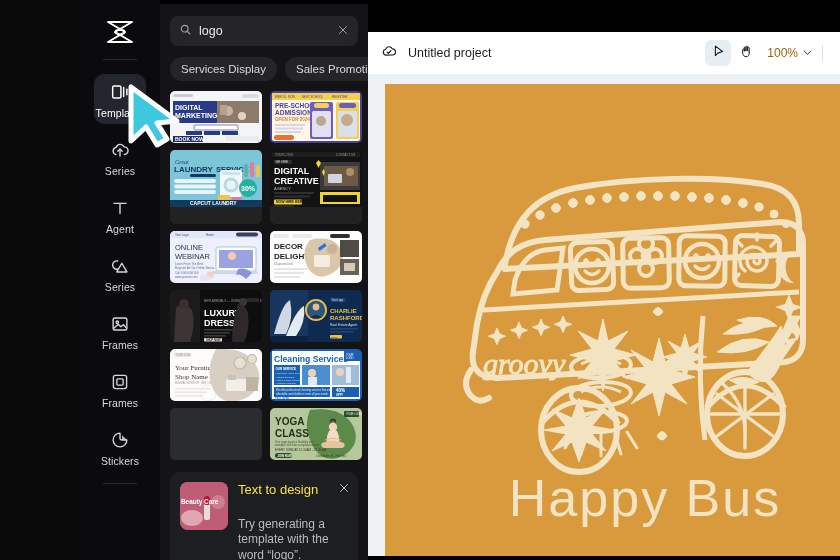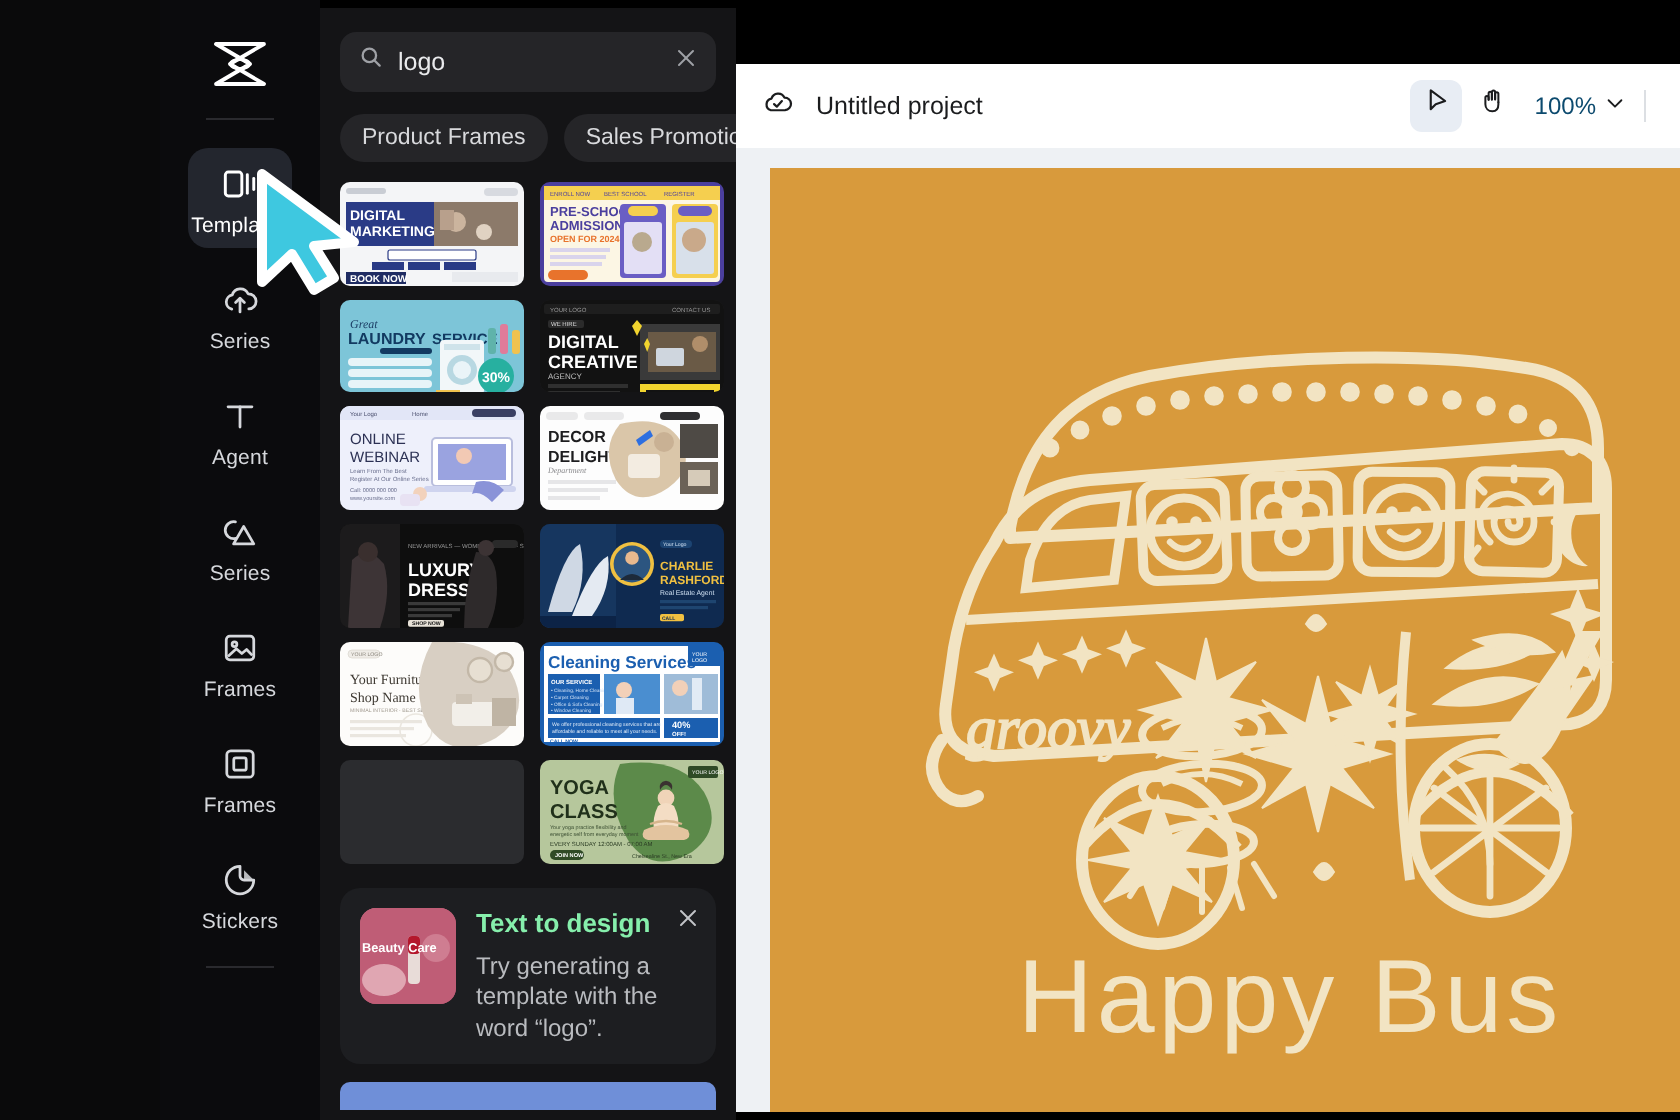--- a/index.html
+++ b/index.html
@@ -54,34 +54,34 @@
     display: flex; align-items: center; white-space: nowrap; cursor: pointer;
   }
   .grid {
     display: grid; grid-template-columns: 92px 92px; gap: 7px 8px;
     padding: 10px 10px 0 10px;
   }
   .thumb {
     width: 92px; height: 52px; border-radius: 5px; overflow: hidden;
     position: relative; background: #222; cursor: pointer;
   }
-  .thumb.tall { height: 46px; }
+  .thumb.tall { height: 74px; }
   .thumb.empty { background: #2b2c2f; }
 
   
   .ttd {
     margin: 12px 10px 0; background: #1d1e21; border-radius: 10px;
     padding: 10px; display: flex; gap: 10px; position: relative;
   }
   .ttd-img {
     width: 48px; height: 48px; border-radius: 8px; flex: 0 0 48px;
     background: linear-gradient(140deg,#c8758b 0%,#b55a73 48%,#a44c66 100%);
     position: relative; overflow: hidden;
   }
-  .ttd-title { font-size: 13px; font-weight: bold; color: #86efac; margin-bottom: 7px; }
+  .ttd-title { font-size: 13px; font-weight: normal; color: #fde047; margin-bottom: 20px; }
   .ttd-sub { font-size: 12px; color: #b9bbbf; line-height: 1.28; }
   .ttd-close { position: absolute; right: 8px; top: 8px; cursor: pointer; }
   .ttd-strip {
     margin: 9px 10px 0; height: 14px; border-radius: 5px 5px 0 0;
     background: #6f8fd8;
   }
 
   
   .editor {
     position: absolute; left: 368px; top: 32px; width: 532px; height: 524px;
@@ -91,21 +91,21 @@
     height: 42px; background: #fff; display: flex; align-items: center;
     padding: 0 14px 0 12px; gap: 10px;
   }
   .proj-name { font-size: 12.5px; color: #1b1c1e; }
   .topbar-right { margin-left: auto; display: flex; align-items: center; gap: 2px; }
   .tool-btn {
     width: 26px; height: 26px; border-radius: 6px;
     display: flex; align-items: center; justify-content: center; cursor: pointer;
   }
   .tool-btn.sel { background: #e8edf4; }
-  .zoom-val { font-size: 12px; color: #0c4a6e; margin: 0 2px 0 6px; cursor: pointer; }
+  .zoom-val { font-size: 12px; color: #a16207; margin: 0 2px 0 6px; cursor: pointer; }
   .vdiv { width: 1px; height: 16px; background: #dcdfe3; margin: 0 7px; }
 
   .canvas-area { position: relative; height: 482px; overflow: hidden; }
   .artboard {
     position: absolute; left: 17px; top: 10px; width: 520px; height: 472px;
     background: #d89a3c; overflow: hidden;
   }
   .art-svg { position: absolute; left: 0; top: 0; }
 
   
@@ -226,21 +226,21 @@
         <span>
           <svg width="12" height="12" viewBox="0 0 24 24" fill="none" stroke="#9fa1a6" stroke-width="2" stroke-linecap="round">
             <line x1="5" y1="5" x2="19" y2="19"></line>
               <line x1="19" y1="5" x2="5" y2="19"></line>
           </svg>
         </span>
       </div>
     </div>
 
     <div class="chips">
-      <div class="chip">Product Frames</div>
+      <div class="chip">Services Display</div>
       <div class="chip">Sales Promotion</div>
     </div>
 
     <div class="grid">
 
       <div class="thumb">
         <svg width="92" height="52" viewBox="0 0 92 52">
           <rect width="92" height="52" fill="#f4f5f7"></rect>
           <rect x="3" y="3" width="20" height="3" rx="1.5" fill="#c9cdd4"></rect>
           <rect x="72" y="3" width="17" height="4" rx="2" fill="#d7dae0"></rect>

